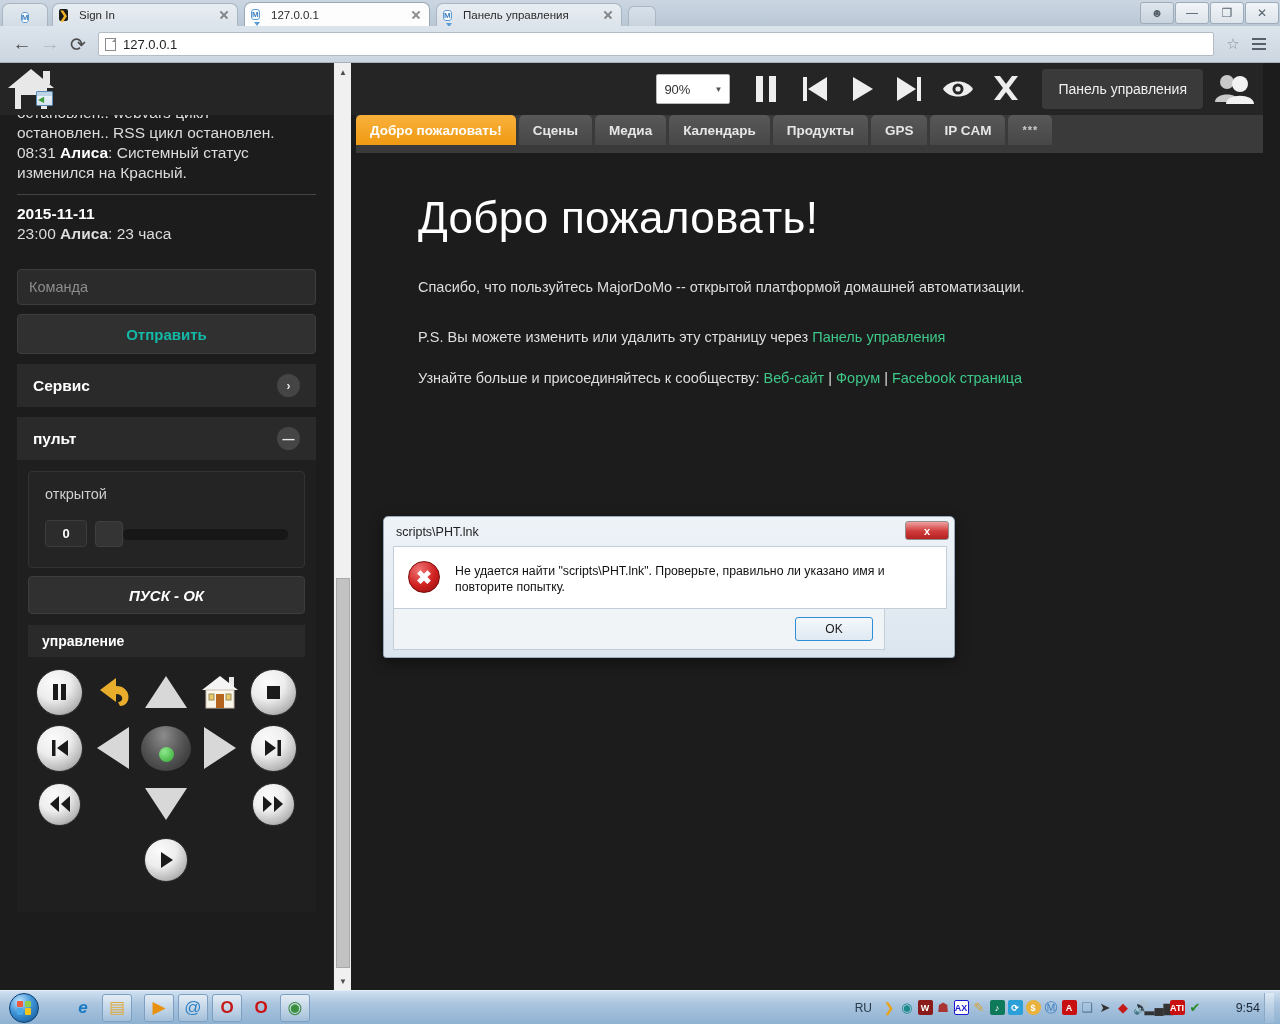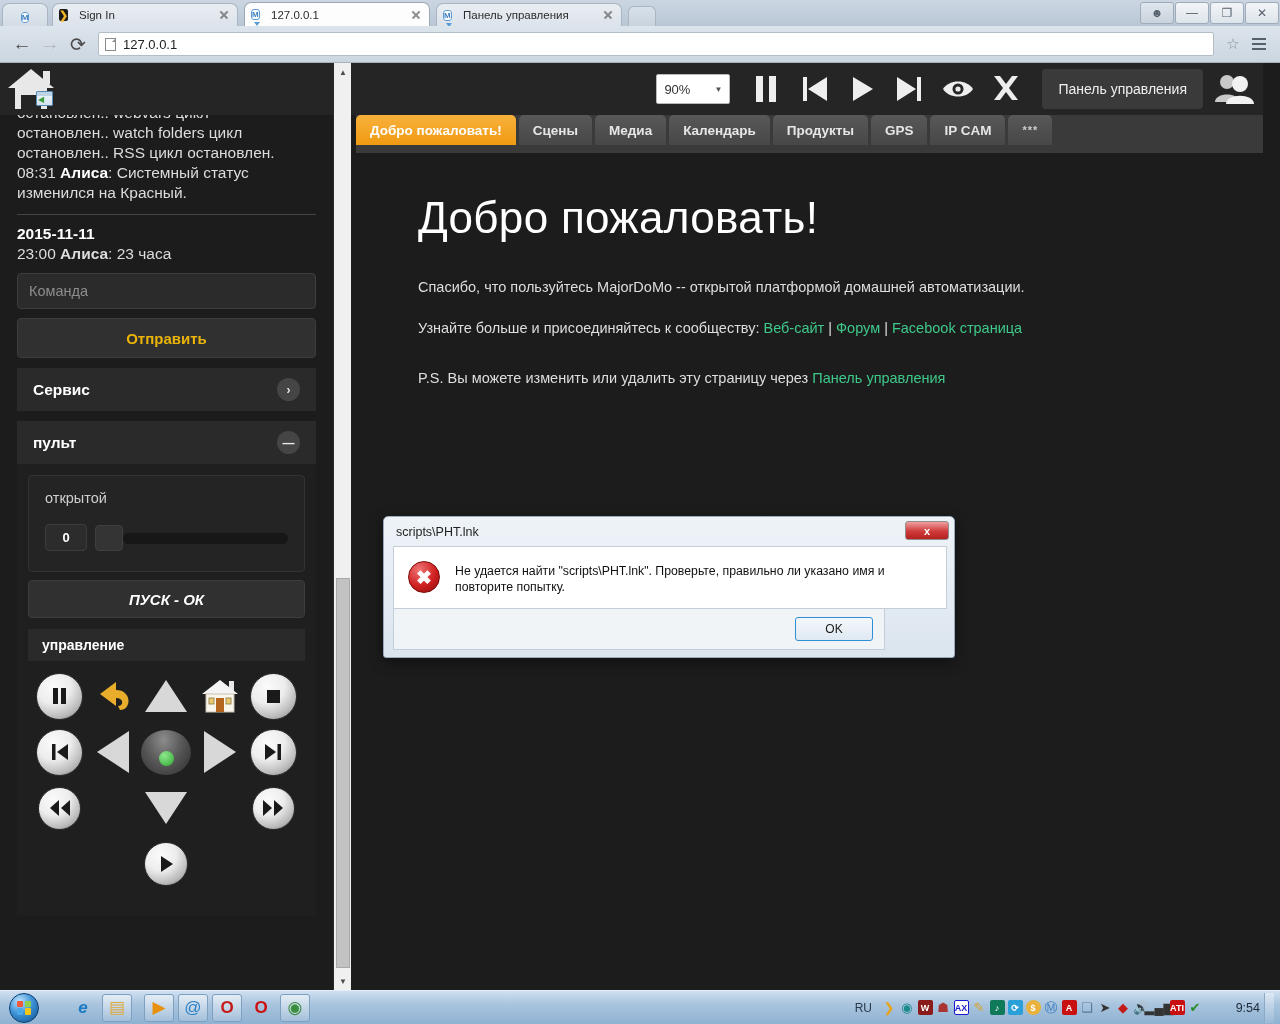--- a/index.html
+++ b/index.html
@@ -173,30 +173,30 @@
     background: #1c1c1c; overflow: hidden; padding: 0 17px;
   }
   .log {
     color: #dcdcdc; font-size: 15.5px; line-height: 20px; padding-top: 0; margin-top: -12px;
   }
   .log b { color: #fff; }
   .hr { height: 1px; background: #444; margin: 11px 0 9px 0; }
   .logdate { color: #fff; font-weight: bold; font-size: 15.5px; line-height: 20px; }
   .logline { color: #dcdcdc; font-size: 15.5px; line-height: 20px; }
   #cmdinput {
-    margin-top: 9px; height: 36px; background: #2b2b2b;
+    margin-top: 25px; height: 36px; background: #2b2b2b;
     border: 1px solid #3d3d3d; border-radius: 4px;
     display: flex; align-items: center; padding: 0 11px;
     color: #8d8d8d; font-size: 14.5px;
   }
   #sendbtn {
     margin-top: 9px; height: 40px; background: #303030;
     border: 1px solid #3d3d3d; border-radius: 4px;
     display: flex; align-items: center; justify-content: center;
-    color: #eab308; font-weight: bold; font-size: 15px;
+    color: #14b8a6; font-weight: bold; font-size: 15px;
   }
   .panel { margin-top: 10px; }
   .panel-head {
     height: 43px; background: #2a2a2a;
     display: flex; align-items: center; justify-content: space-between;
     padding: 0 16px; color: #fff; font-weight: bold; font-size: 15.5px;
   }
   .panel-head .knob {
     width: 23px; height: 23px; border-radius: 50%;
     background: #454545; color: #e8e8e8; font-size: 12px;
@@ -520,21 +520,20 @@
           <path d="M2,30 C2,20 26,20 26,30 Z" fill="#c9c9c9"></path>
           <circle cx="27" cy="12" r="8" fill="#f2f2f2"></circle>
           <path d="M13,32 C13,21 41,21 41,32 Z" fill="#f2f2f2"></path>
         </svg>
       </div>
     </div>
 
     <div id="sidebar">
       <div class="log">
         <div class="logline">остановлен.. webvars цикл</div>
-        <div class="logline">остановлен.. watch folders цикл</div>
         <div class="logline">остановлен.. RSS цикл остановлен.</div>
         <div class="logline">
           <span>08:31</span>
           <b>Алиса</b><span>: Системный статус изменился на Красный.</span>
         </div>
       </div>
 
       <div class="hr"></div>
 
       <div class="logdate">2015-11-11</div>
@@ -689,25 +688,25 @@
         <div class="ntab">Календарь</div>
         <div class="ntab">Продукты</div>
         <div class="ntab">GPS</div>
         <div class="ntab">IP CAM</div>
         <div class="ntab dots">***</div>
       </div>
 
       <div id="content">
         <h1 class="welcome">Добро пожаловать!</h1>
         <p class="body">Спасибо, что пользуйтесь MajorDoMo -- открытой платформой домашней автоматизации.</p>
+        <p class="body ps">
+          <span>P.S. Вы можете изменить или удалить эту страницу через </span><a class="gl" href="#">Панель управления</a>
+        </p>
         <p class="body second">
           <span>Узнайте больше и присоединяйтесь к сообществу: </span><a class="gl" href="#">Веб-сайт</a><span class="sep"> | </span><a class="gl" href="#">Форум</a><span class="sep"> | </span><a class="gl" href="#">Facebook страница</a>
-        </p>
-        <p class="body ps">
-          <span>P.S. Вы можете изменить или удалить эту страницу через </span><a class="gl" href="#">Панель управления</a>
         </p>
       </div>
     </div>
 
     <div id="dialog">
       <div id="dlgtitle">scripts\PHT.lnk</div>
       <div id="dlgclose">x</div>
       <div id="dlgbody">
         <div class="errico">✖</div>
         <div id="dlgmsg">Не удается найти "scripts\PHT.lnk". Проверьте, правильно ли указано имя и повторите попытку.</div>

